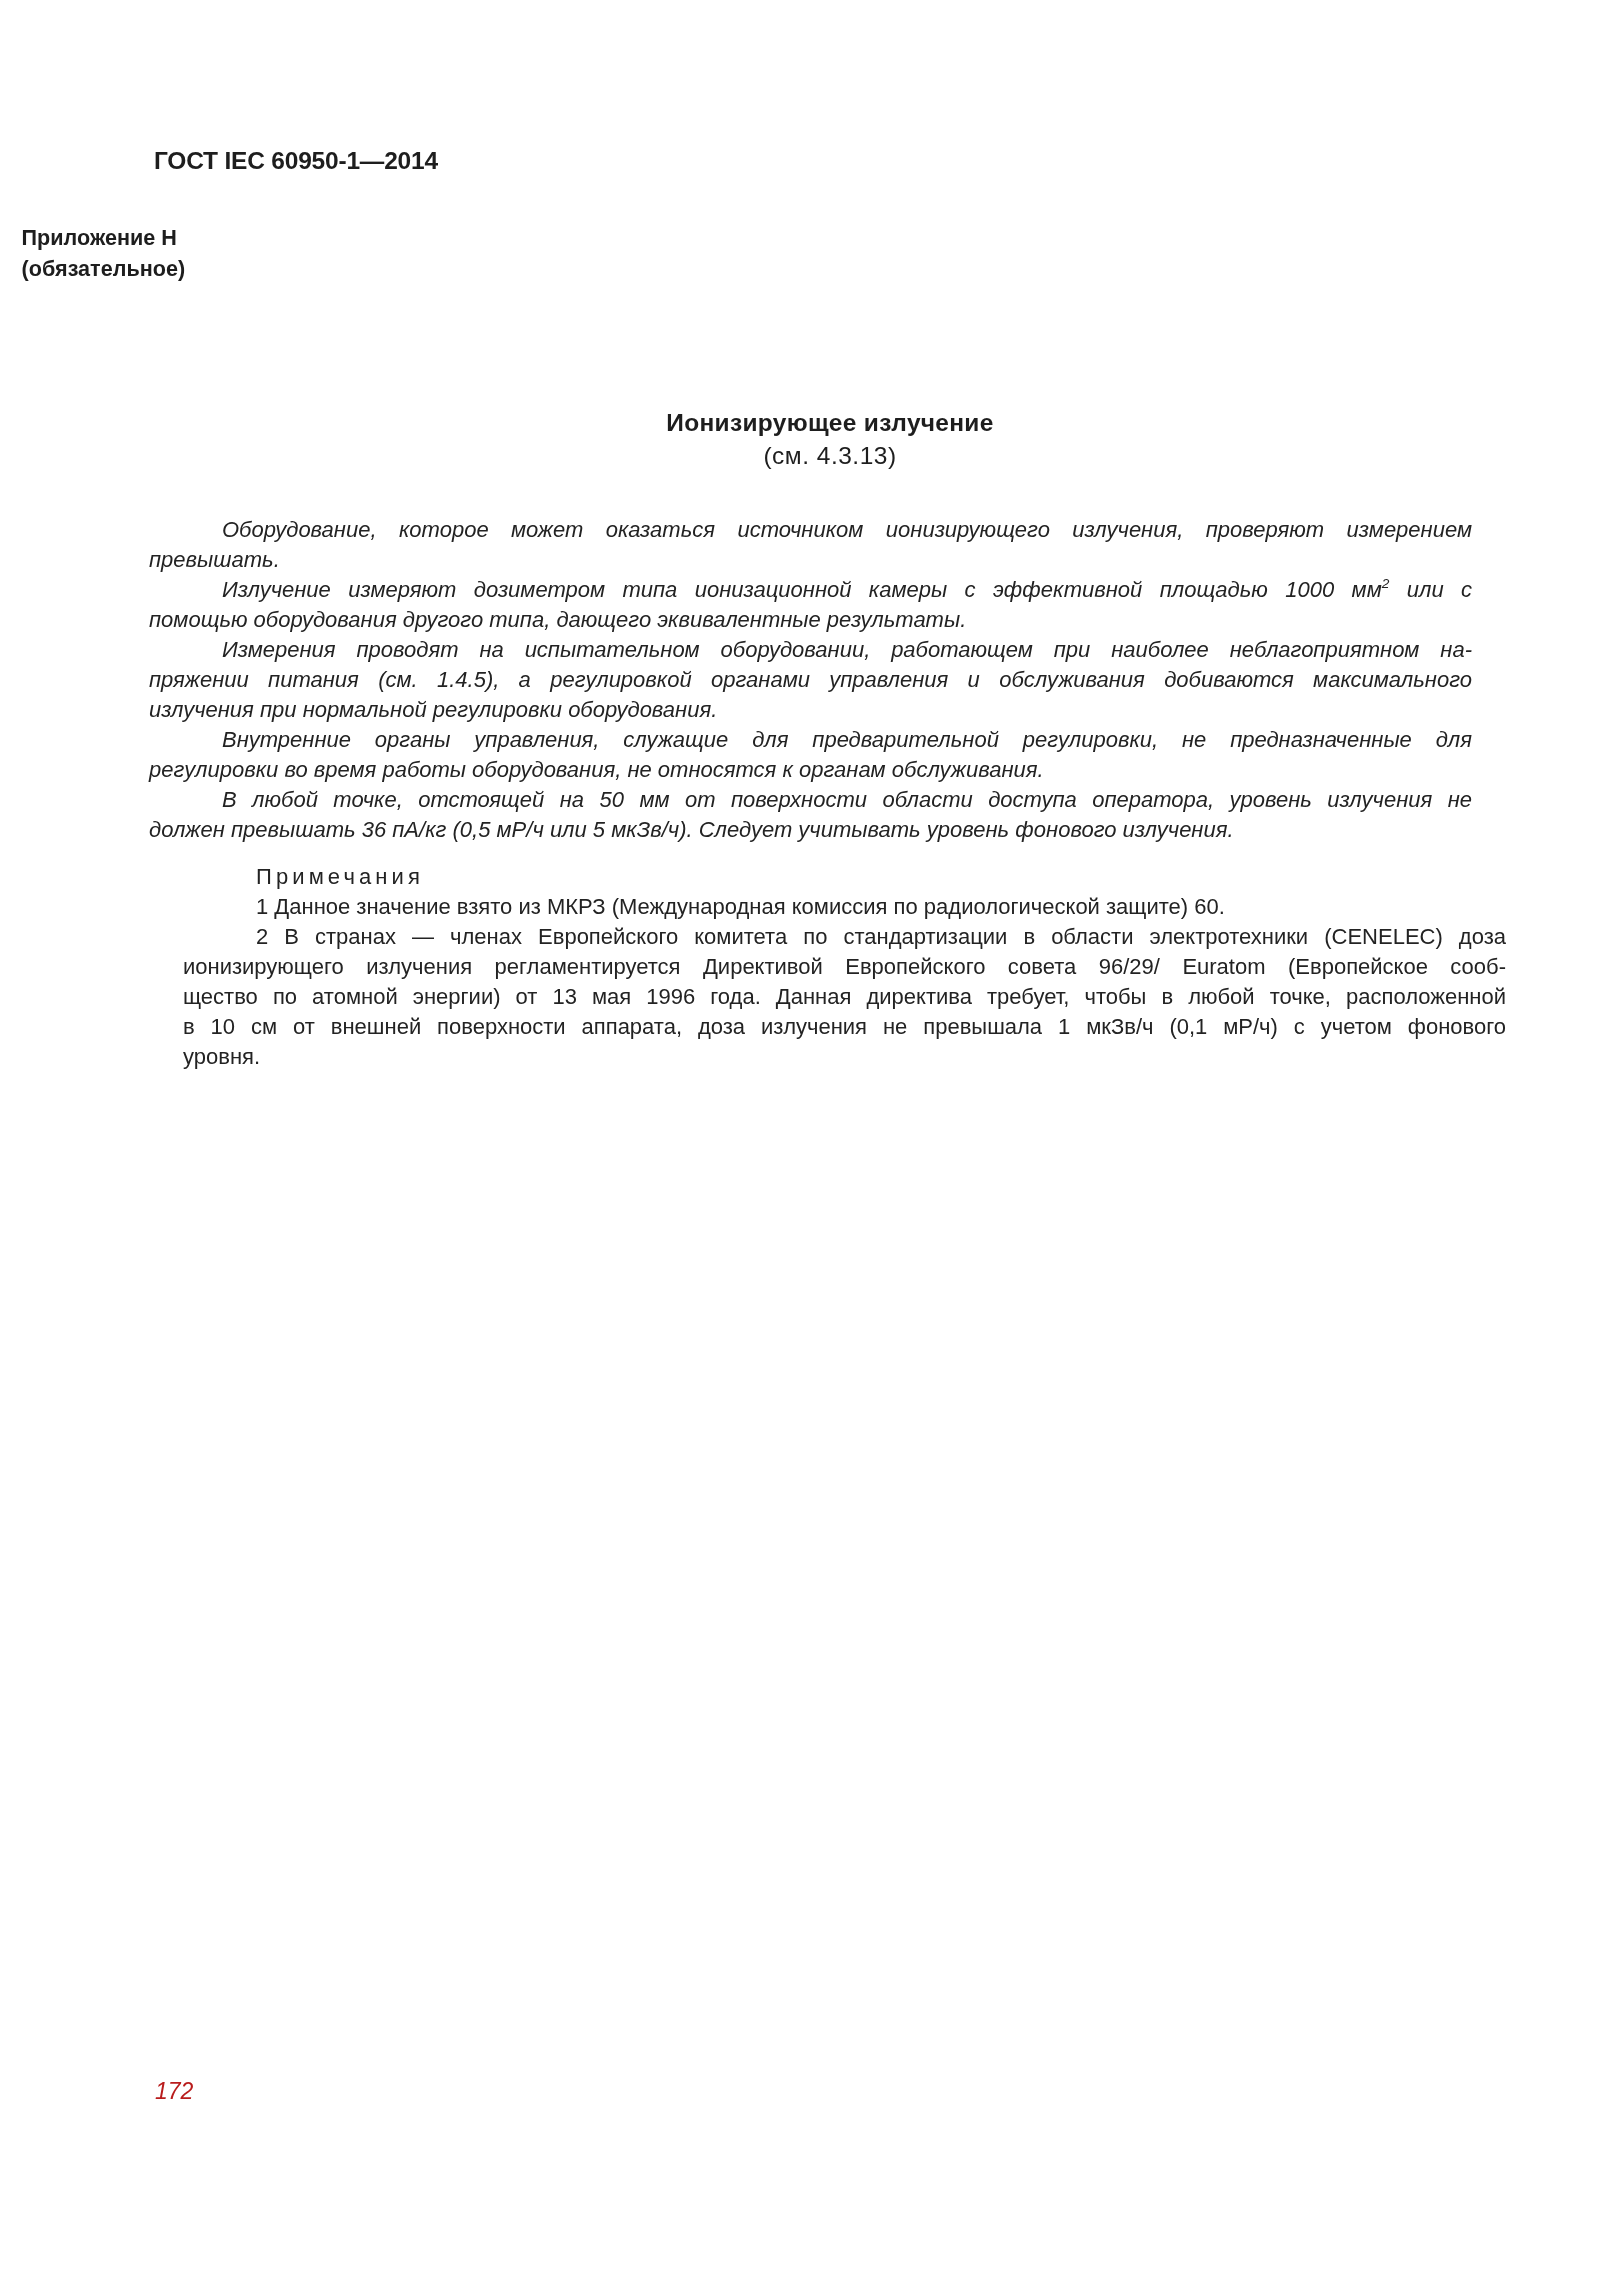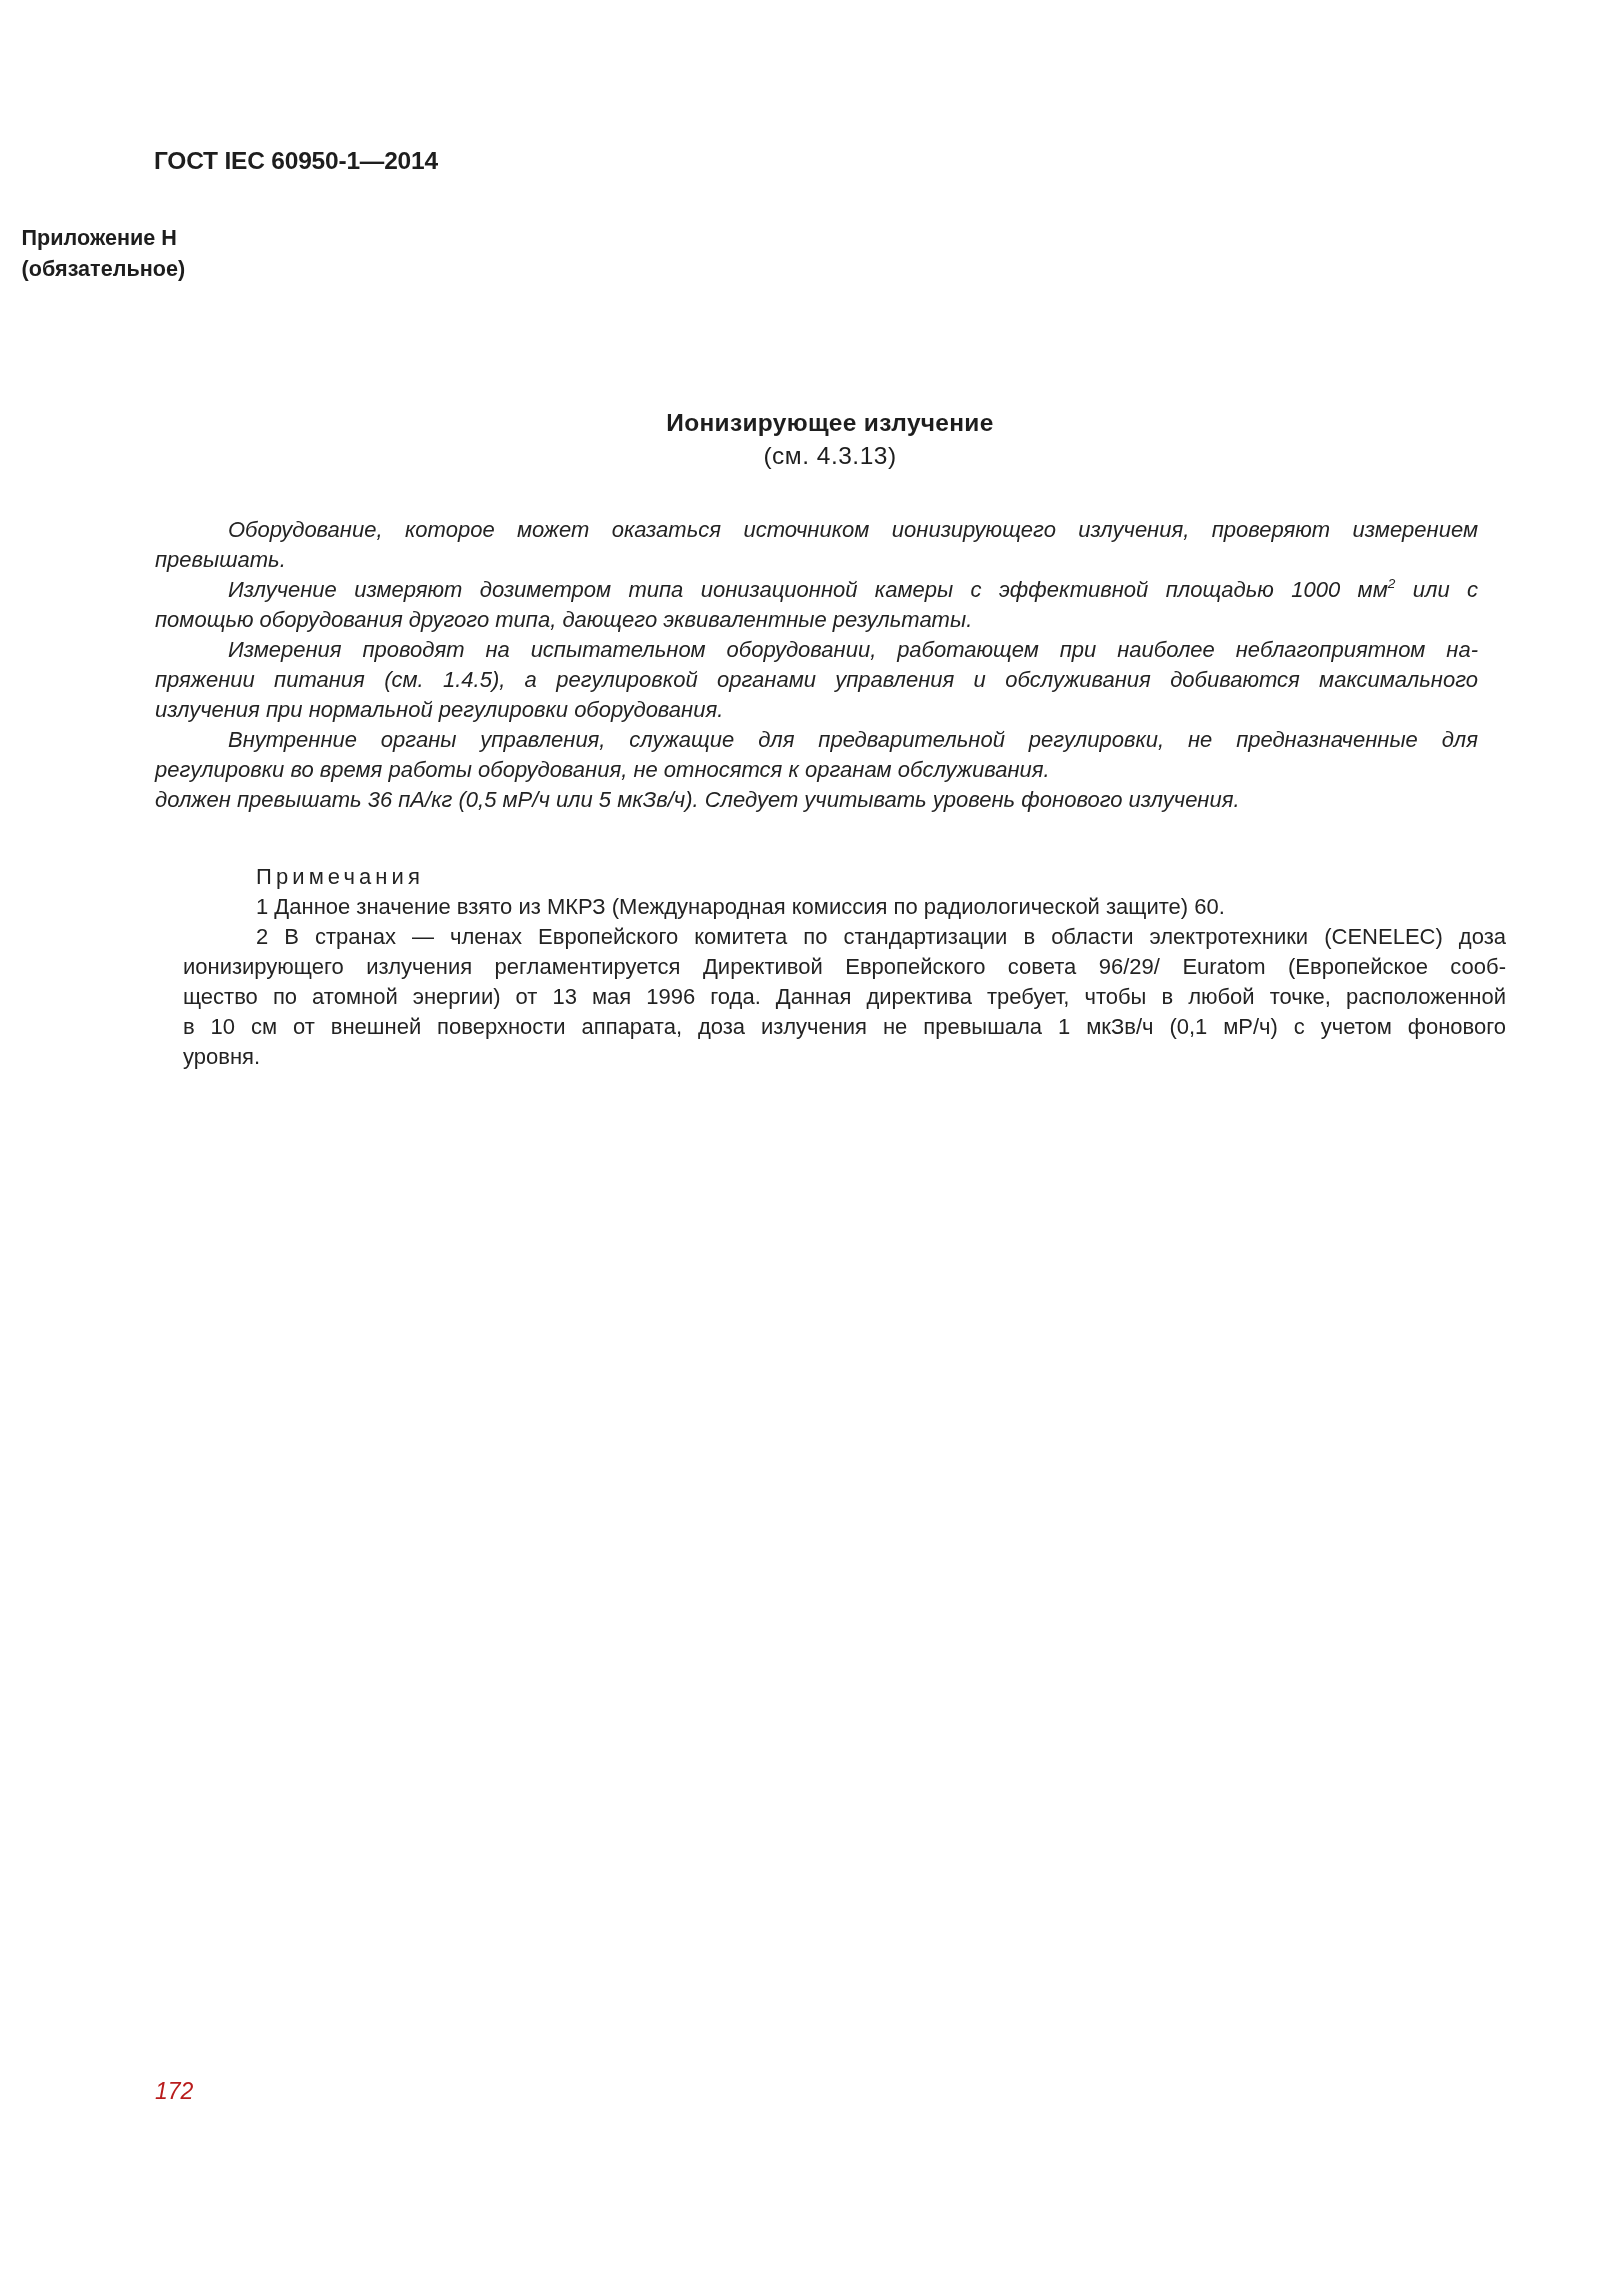--- a/index.html
+++ b/index.html
@@ -53,21 +53,21 @@
       line-height: 33px;
       letter-spacing: 0.3px;
     }
     .title-ref {
       font-size: 24.5px;
       line-height: 33px;
       letter-spacing: 0.5px;
     }
     .body-text {
       position: absolute;
-      left: 155px;
+      left: 149px;
       top: 515px;
       width: 1323px;
       font-size: 22px;
       line-height: 30px;
       font-style: italic;
       color: #232323;
     }
     .para-line {
       white-space: nowrap;
       display: block;
@@ -143,20 +143,21 @@
       <span class="para-line justify">пряжении питания (см. 1.4.5), а регулировкой органами управления и обслуживания добиваются максимального</span>
       <span class="para-line">излучения при нормальной регулировки оборудования.</span>
     </div>
 
     <div>
       <span class="para-line justify indent">Внутренние органы управления, служащие для предварительной регулировки, не предназначенные для</span>
       <span class="para-line">регулировки во время работы оборудования, не относятся к органам обслуживания.</span>
     </div>
 
     <div>
+      <span class="para-line justify indent">В любой точке, отстоящей на 50 мм от поверхности области доступа оператора, уровень излучения не</span>
       <span class="para-line">должен превышать 36 пА/кг (0,5 мР/ч или 5 мкЗв/ч). Следует учитывать уровень фонового излучения.</span>
     </div>
   </div>
 
   <div class="notes">
     <span class="notes-title">Примечания</span>
     <div>
       <span class="para-line indent">1 Данное значение взято из МКРЗ (Международная комиссия по радиологической защите) 60.</span>
     </div>
     <div>

